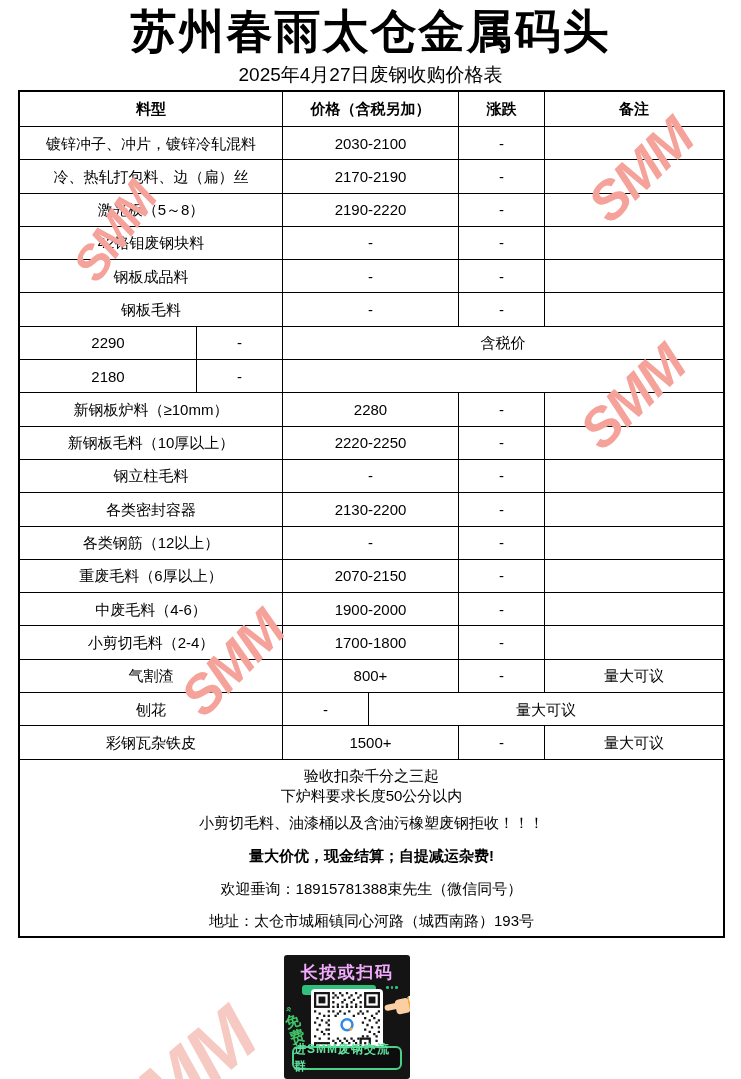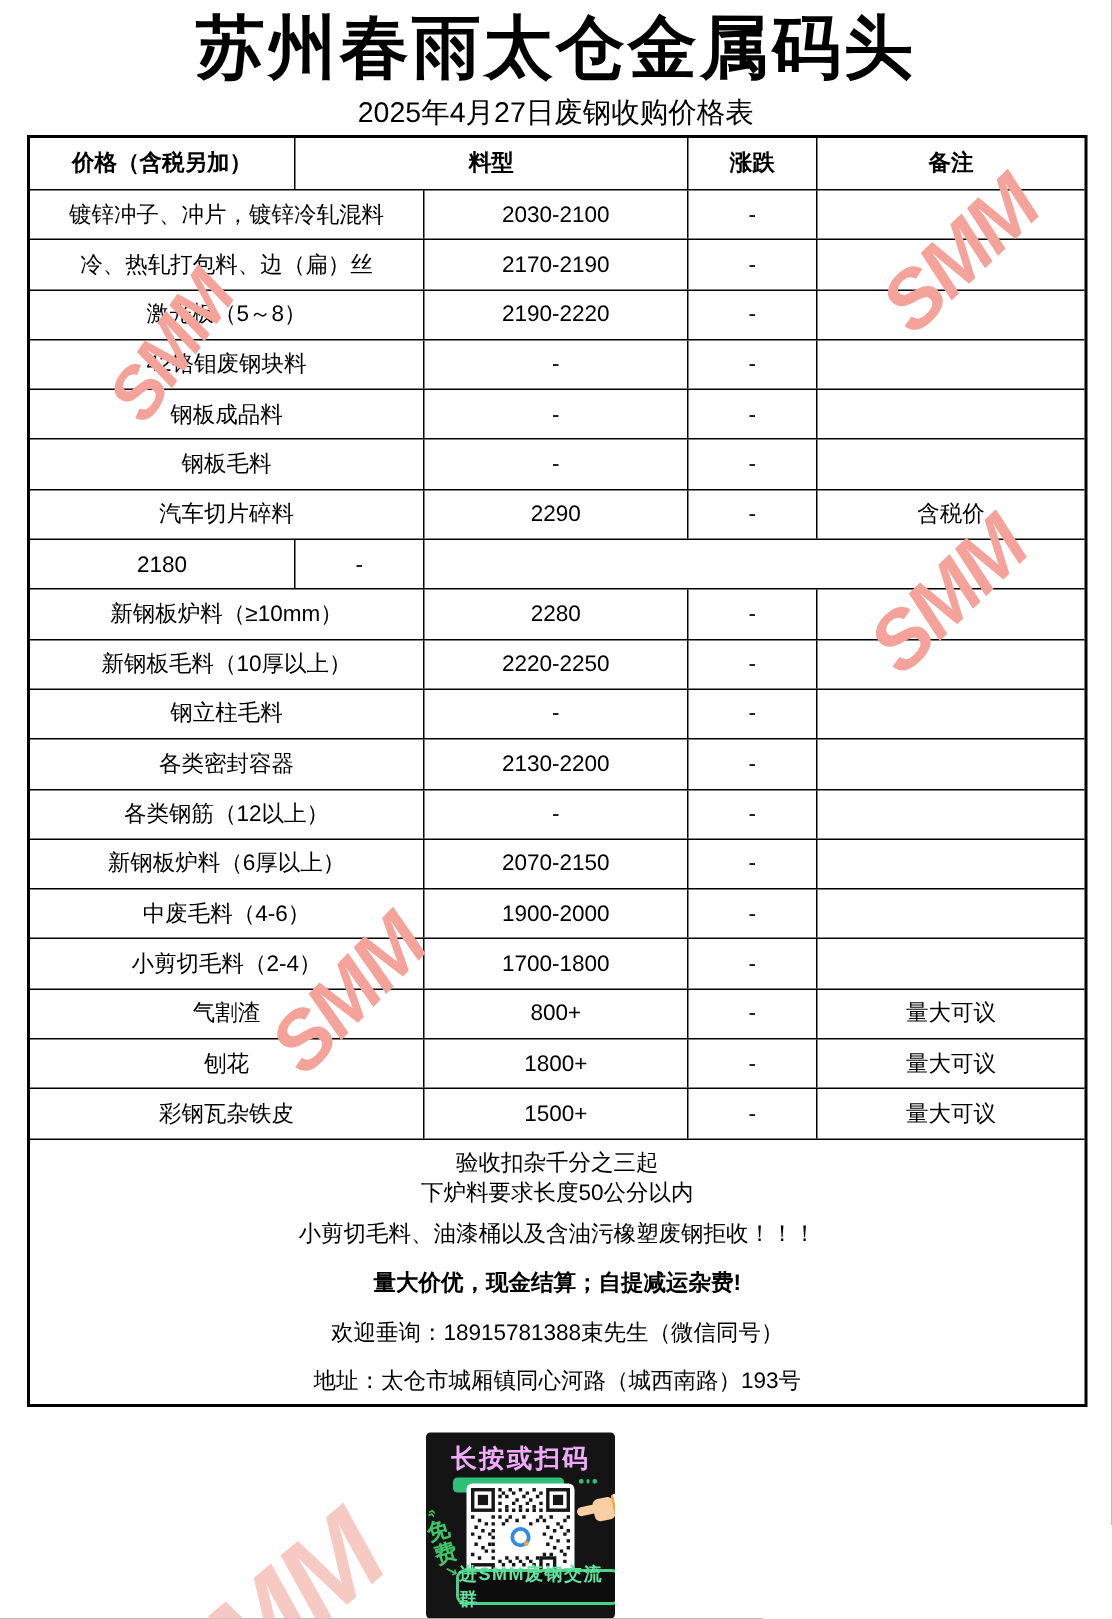--- a/index.html
+++ b/index.html
@@ -83,41 +83,41 @@
   .free-text { display:inline-block; width:1.1em; font-size:15px; line-height:1.08; word-break:break-all; }
   .free-arrow { display:block; font-size:10px; }
   .hand { position:absolute; right:-7px; top:44px; width:32px; height:18px; transform:rotate(-12deg); }
   .hand .finger { position:absolute; left:0; top:3px; width:17px; height:6px; background:#FBCFA3; border-radius:3px; }
   .hand .palm   { position:absolute; left:11px; top:0; width:14px; height:15px; background:#FBCFA3; border-radius:4px; }
   .hand .cuff   { position:absolute; left:24px; top:-1px; width:7px; height:17px; background:#fff; border-left:2px solid #F2A93B; border-radius:2px; }
   .qr-label {
     position:absolute; left:8px; top:91px; width:110px; height:24px;
     border:2px solid #49D187; border-radius:6px; background:#0d0d0d;
     display:flex; align-items:center; justify-content:center;
-    color:#62E19F; font-size:12px; font-weight:700; letter-spacing:1px;margin-left:12px;
+    color:#62E19F; font-size:12px; font-weight:700; letter-spacing:1px;
   }
 </style>
 </head>
 <body>
 
 <div class="page">
 
   <span class="wm wm1">SMM</span>
   <span class="wm wm2">SMM</span>
   <span class="wm wm3">SMM</span>
   <span class="wm wm4">SMM</span>
   <span class="wm wm5">SMM</span>
 
   <div class="title">苏州春雨太仓金属码头</div>
   <div class="subtitle">2025年4月27日废钢收购价格表</div>
 
   <div class="tbl">
     <div class="tr thead">
+      <div class="td c1">料型</div>
       <div class="td c2">价格（含税另加）</div>
-      <div class="td c1">料型</div>
       <div class="td c3">涨跌</div>
       <div class="td c4">备注</div>
     </div>
 
     <div class="tr">
       <div class="td c1">镀锌冲子、冲片，镀锌冷轧混料</div>
       <div class="td c2">2030-2100</div>
       <div class="td c3">-</div>
       <div class="td c4"></div>
     </div>
@@ -145,21 +145,20 @@
       <div class="td c3">-</div>
       <div class="td c4"></div>
     </div>
     <div class="tr">
       <div class="td c1">钢板毛料</div>
       <div class="td c2">-</div>
       <div class="td c3">-</div>
       <div class="td c4"></div>
     </div>
     <div class="tr">
-      <div class="td c1">汽车切片碎料</div>
       <div class="td c2">2290</div>
       <div class="td c3">-</div>
       <div class="td c4">含税价</div>
     </div>
     <div class="tr">
       <div class="td c2">2180</div>
       <div class="td c3">-</div>
       <div class="td c4"></div>
     </div>
     <div class="tr">
@@ -186,21 +185,21 @@
       <div class="td c3">-</div>
       <div class="td c4"></div>
     </div>
     <div class="tr">
       <div class="td c1">各类钢筋（12以上）</div>
       <div class="td c2">-</div>
       <div class="td c3">-</div>
       <div class="td c4"></div>
     </div>
     <div class="tr">
-      <div class="td c1">新钢板炉料（6厚以上）</div>
+      <div class="td c1">重废毛料（6厚以上）</div>
       <div class="td c2">2070-2150</div>
       <div class="td c3">-</div>
       <div class="td c4"></div>
     </div>
     <div class="tr">
       <div class="td c1">中废毛料（4-6）</div>
       <div class="td c2">1900-2000</div>
       <div class="td c3">-</div>
       <div class="td c4"></div>
     </div>
@@ -211,21 +210,20 @@
       <div class="td c4"></div>
     </div>
     <div class="tr">
       <div class="td c1">气割渣</div>
       <div class="td c2">800+</div>
       <div class="td c3">-</div>
       <div class="td c4">量大可议</div>
     </div>
     <div class="tr">
       <div class="td c1">刨花</div>
-      <div class="td c2">1800+</div>
       <div class="td c3">-</div>
       <div class="td c4">量大可议</div>
     </div>
     <div class="tr">
       <div class="td c1">彩钢瓦杂铁皮</div>
       <div class="td c2">1500+</div>
       <div class="td c3">-</div>
       <div class="td c4">量大可议</div>
     </div>
 

